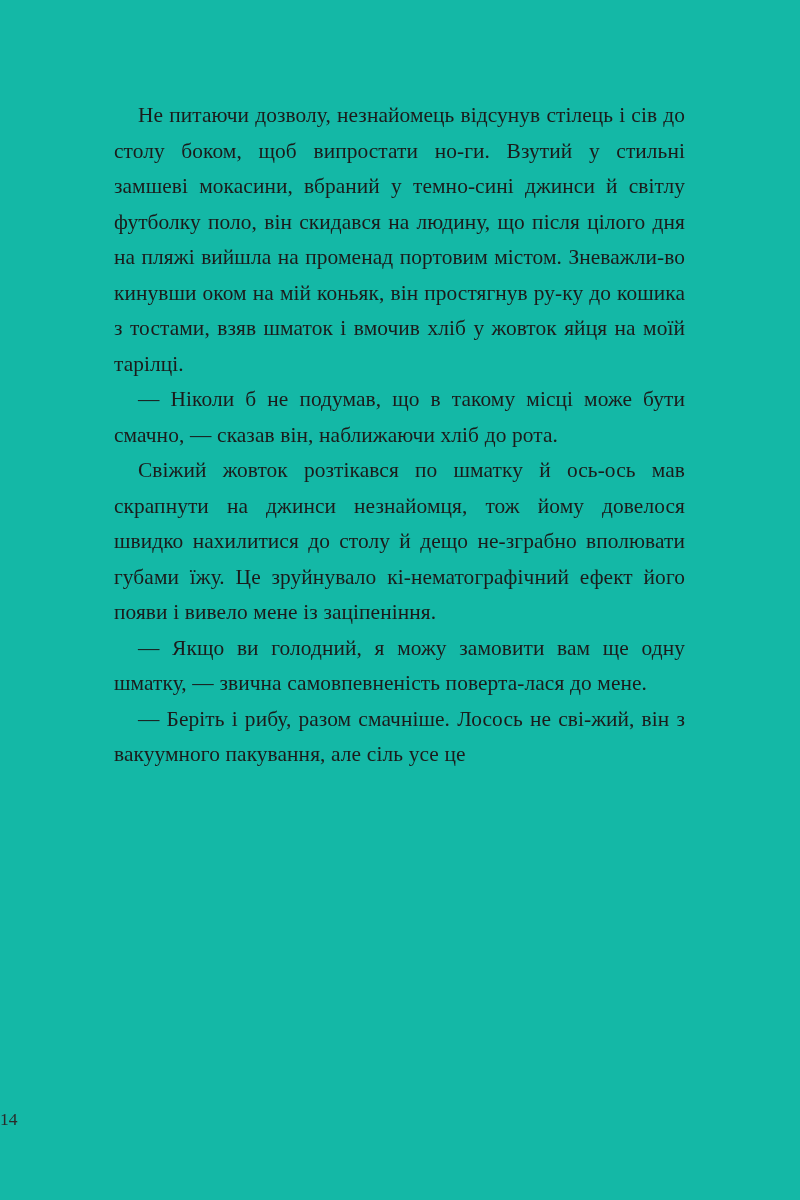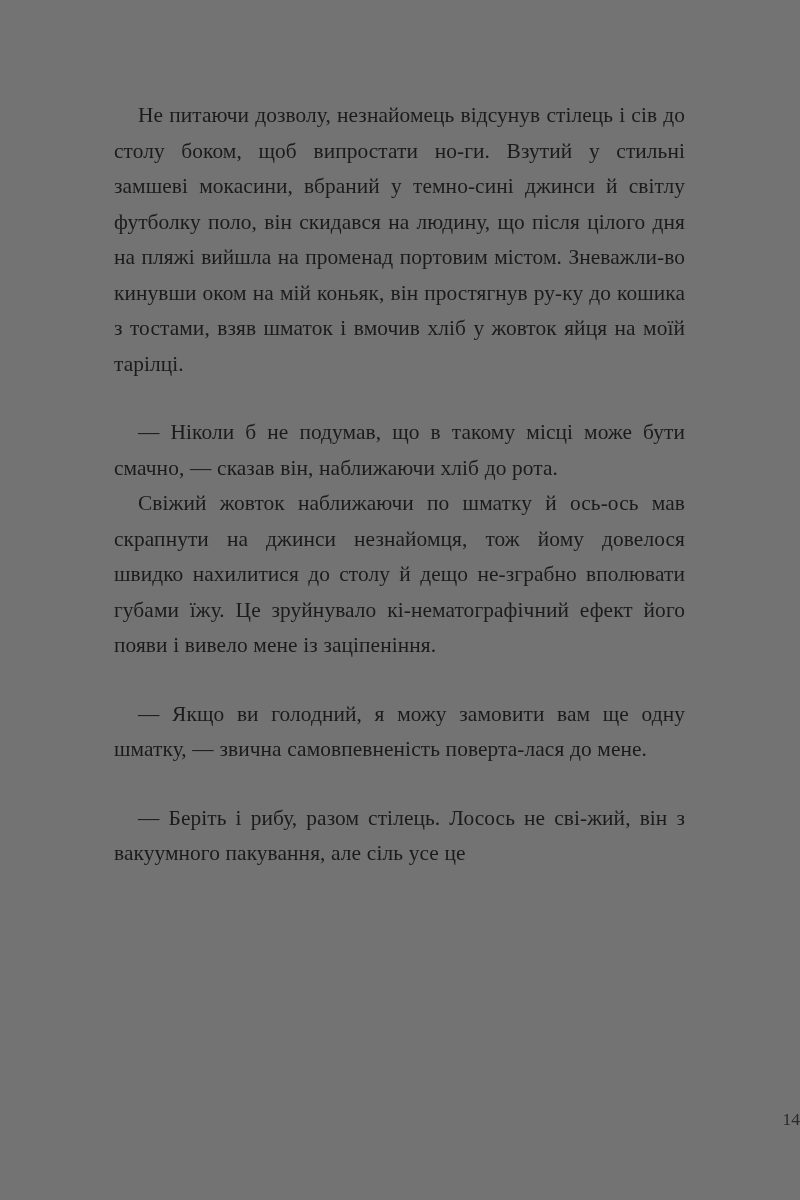--- a/index.html
+++ b/index.html
@@ -14,21 +14,21 @@
     font-family: "Liberation Serif", "DejaVu Serif", serif;
     color: #1b1b1b;
     -webkit-font-smoothing: antialiased;
     overflow: hidden;
   }
 
   .page {
     position: relative;
     width: 800px;
     height: 1200px;
-    background: #737373;
+    background: #14b8a6;
     box-sizing: border-box;
   }
 
   .text-block {
     position: absolute;
     left: 114px;
     top: 98px;
     width: 571px;
   }
 
@@ -41,43 +41,42 @@
     line-height: 35.5px;
     letter-spacing: 0.08px;
     word-spacing: 0.2px;
     hyphens: manual;
     color: #1b1b1b;
   }
 
   
   .para.dialogue {
     text-indent: 24px;
-    margin-top: 33px;
   }
 
   .page-number {
     position: absolute;
     left: 0;
     top: 1108px;
     width: 800px;
-    text-align: right;
+    text-align: left;
     font-size: 17.5px;
     line-height: 22px;
     color: #2a2a2a;
     font-family: "Liberation Serif", "DejaVu Serif", serif;
   }
 </style>
 </head>
 <body>
 
 <div class="page">
 
   <div class="text-block">
     <p class="para">Не питаючи дозволу, незнайомець відсунув стілець і сів до столу боком, щоб випростати но-ги. Взутий у стильні замшеві мокасини, вбраний у темно-сині джинси й світлу футболку поло, він скидався на людину, що після цілого дня на пляжі вийшла на променад портовим містом. Зневажли-во кинувши оком на мій коньяк, він простягнув ру-ку до кошика з тостами, взяв шматок і вмочив хліб у жовток яйця на моїй тарілці.</p>
     <p class="para dialogue">— Ніколи б не подумав, що в такому місці може бути смачно, — сказав він, наближаючи хліб до рота.</p>
-    <p class="para">Свіжий жовток наближаючи по шматку й ось-ось мав скрапнути на джинси незнайомця, тож йому довелося швидко нахилитися до столу й дещо не-зграбно вполювати губами їжу. Це зруйнувало кі-нематографічний ефект його появи і вивело мене із заціпеніння.</p>
+    <p class="para">Свіжий жовток розтікався по шматку й ось-ось мав скрапнути на джинси незнайомця, тож йому довелося швидко нахилитися до столу й дещо не-зграбно вполювати губами їжу. Це зруйнувало кі-нематографічний ефект його появи і вивело мене із заціпеніння.</p>
     <p class="para dialogue">— Якщо ви голодний, я можу замовити вам ще одну шматку, — звична самовпевненість поверта-лася до мене.</p>
-    <p class="para dialogue">— Беріть і рибу, разом стілець. Лосось не сві-жий, він з вакуумного пакування, але сіль усе це</p>
+    <p class="para dialogue">— Беріть і рибу, разом смачніше. Лосось не сві-жий, він з вакуумного пакування, але сіль усе це</p>
   </div>
 
   <div class="page-number">14</div>
 
 </div>
 
 </body></html>

